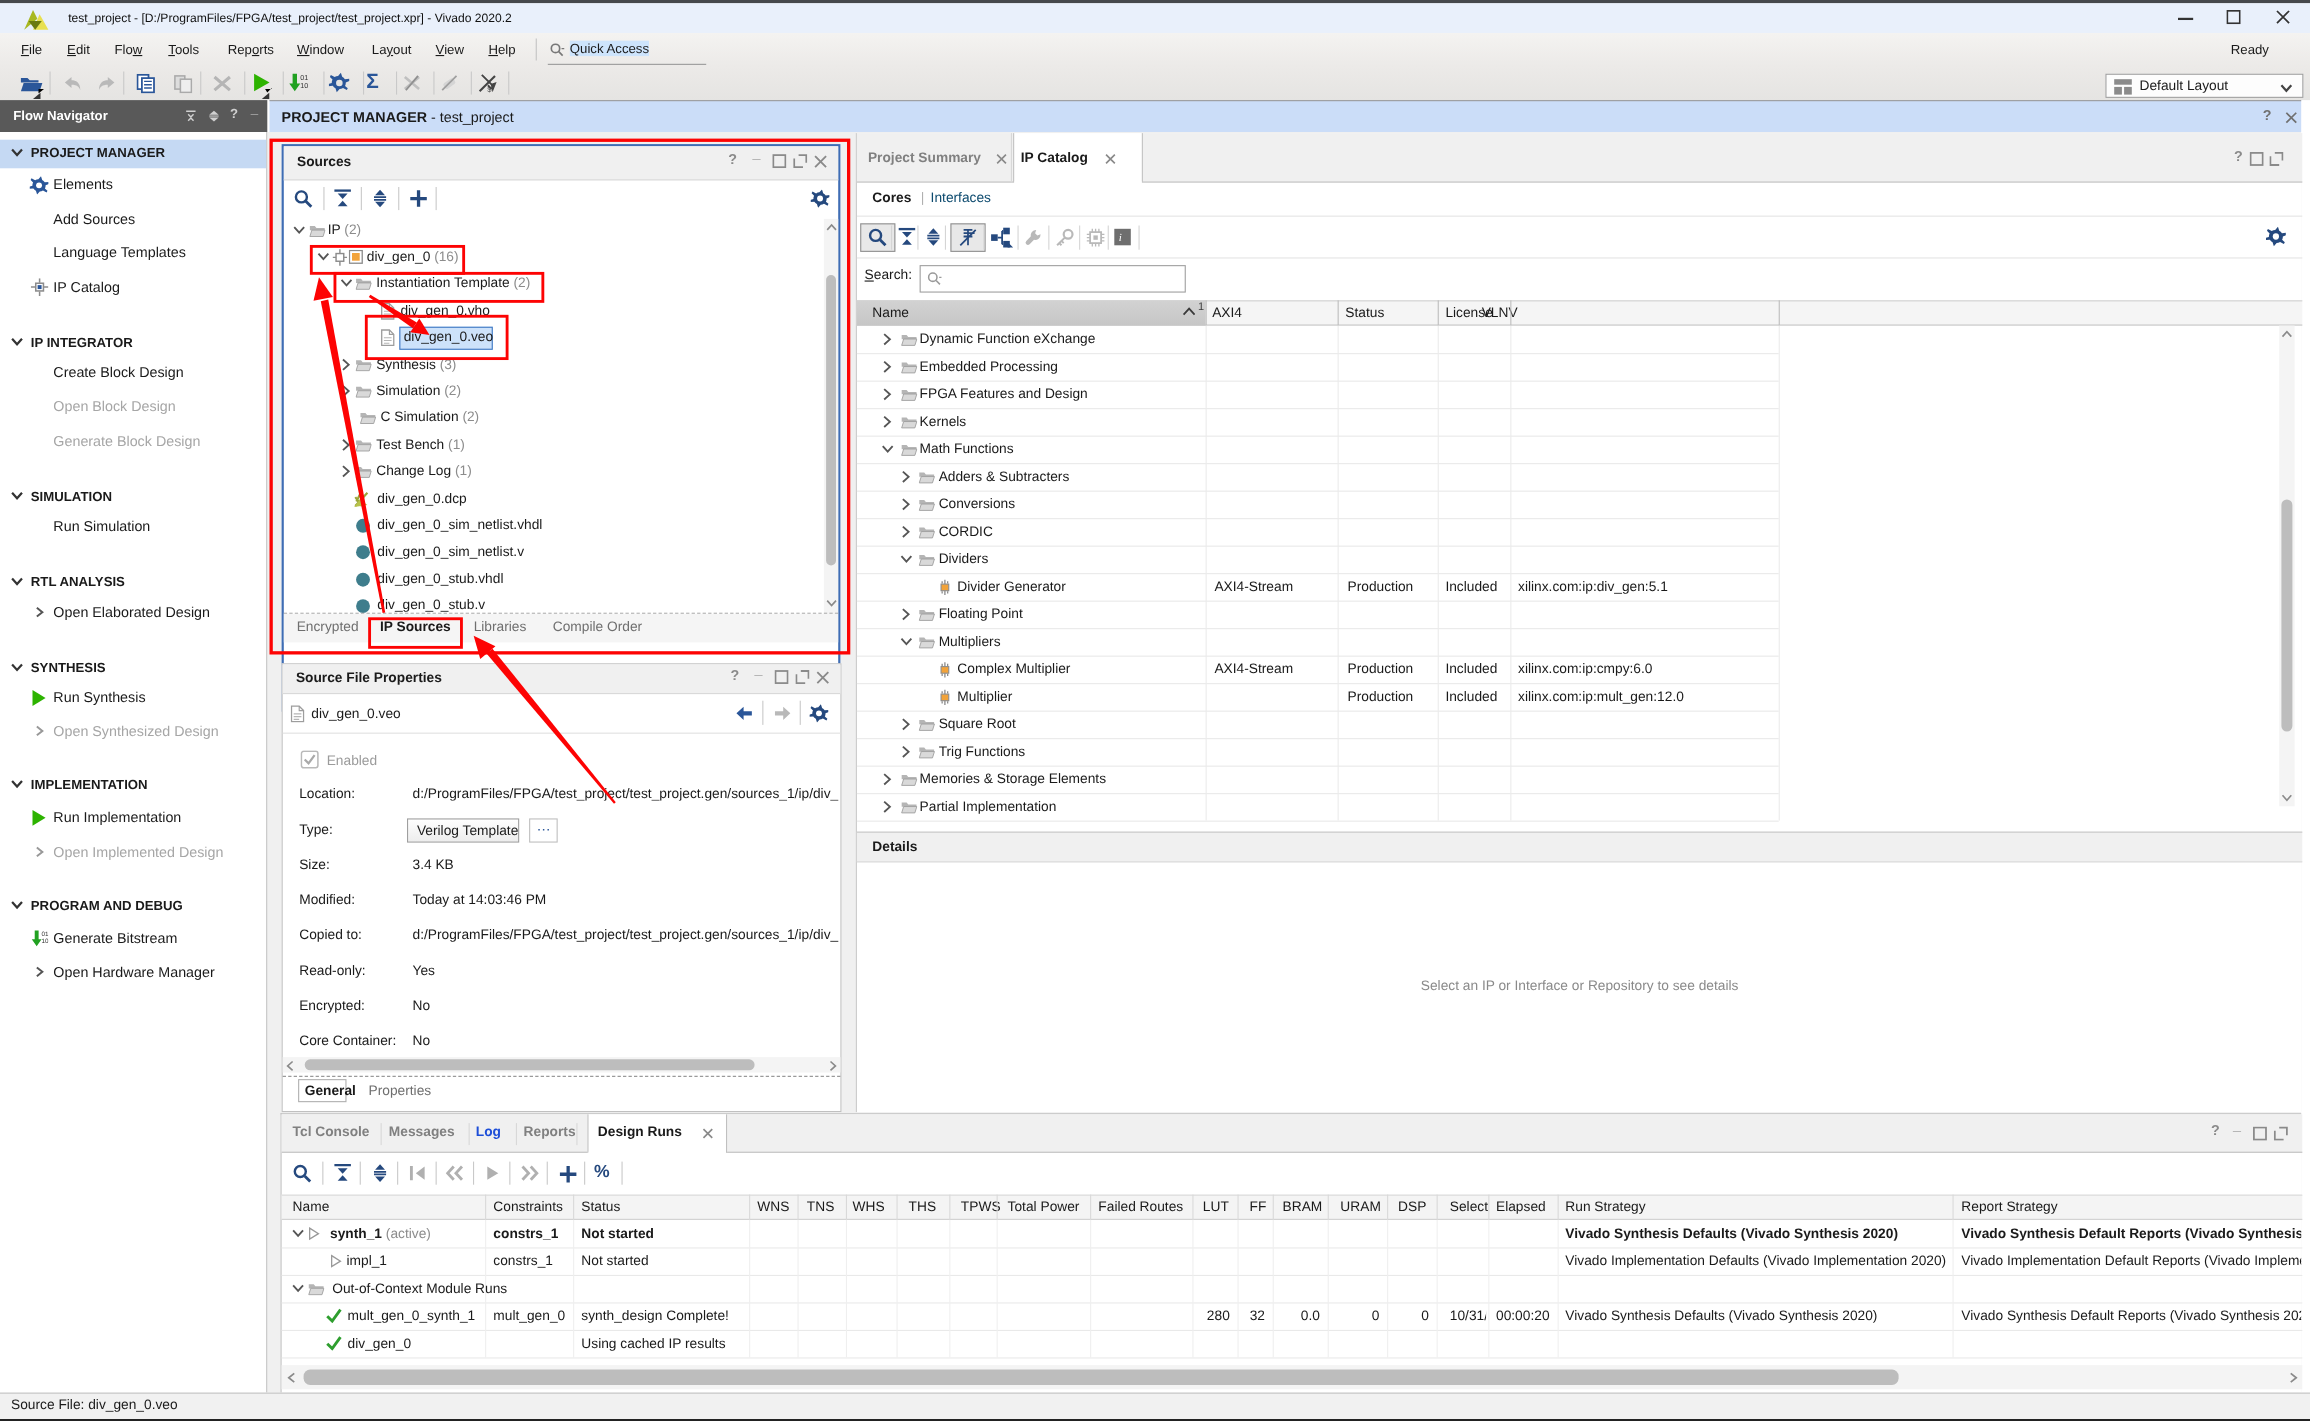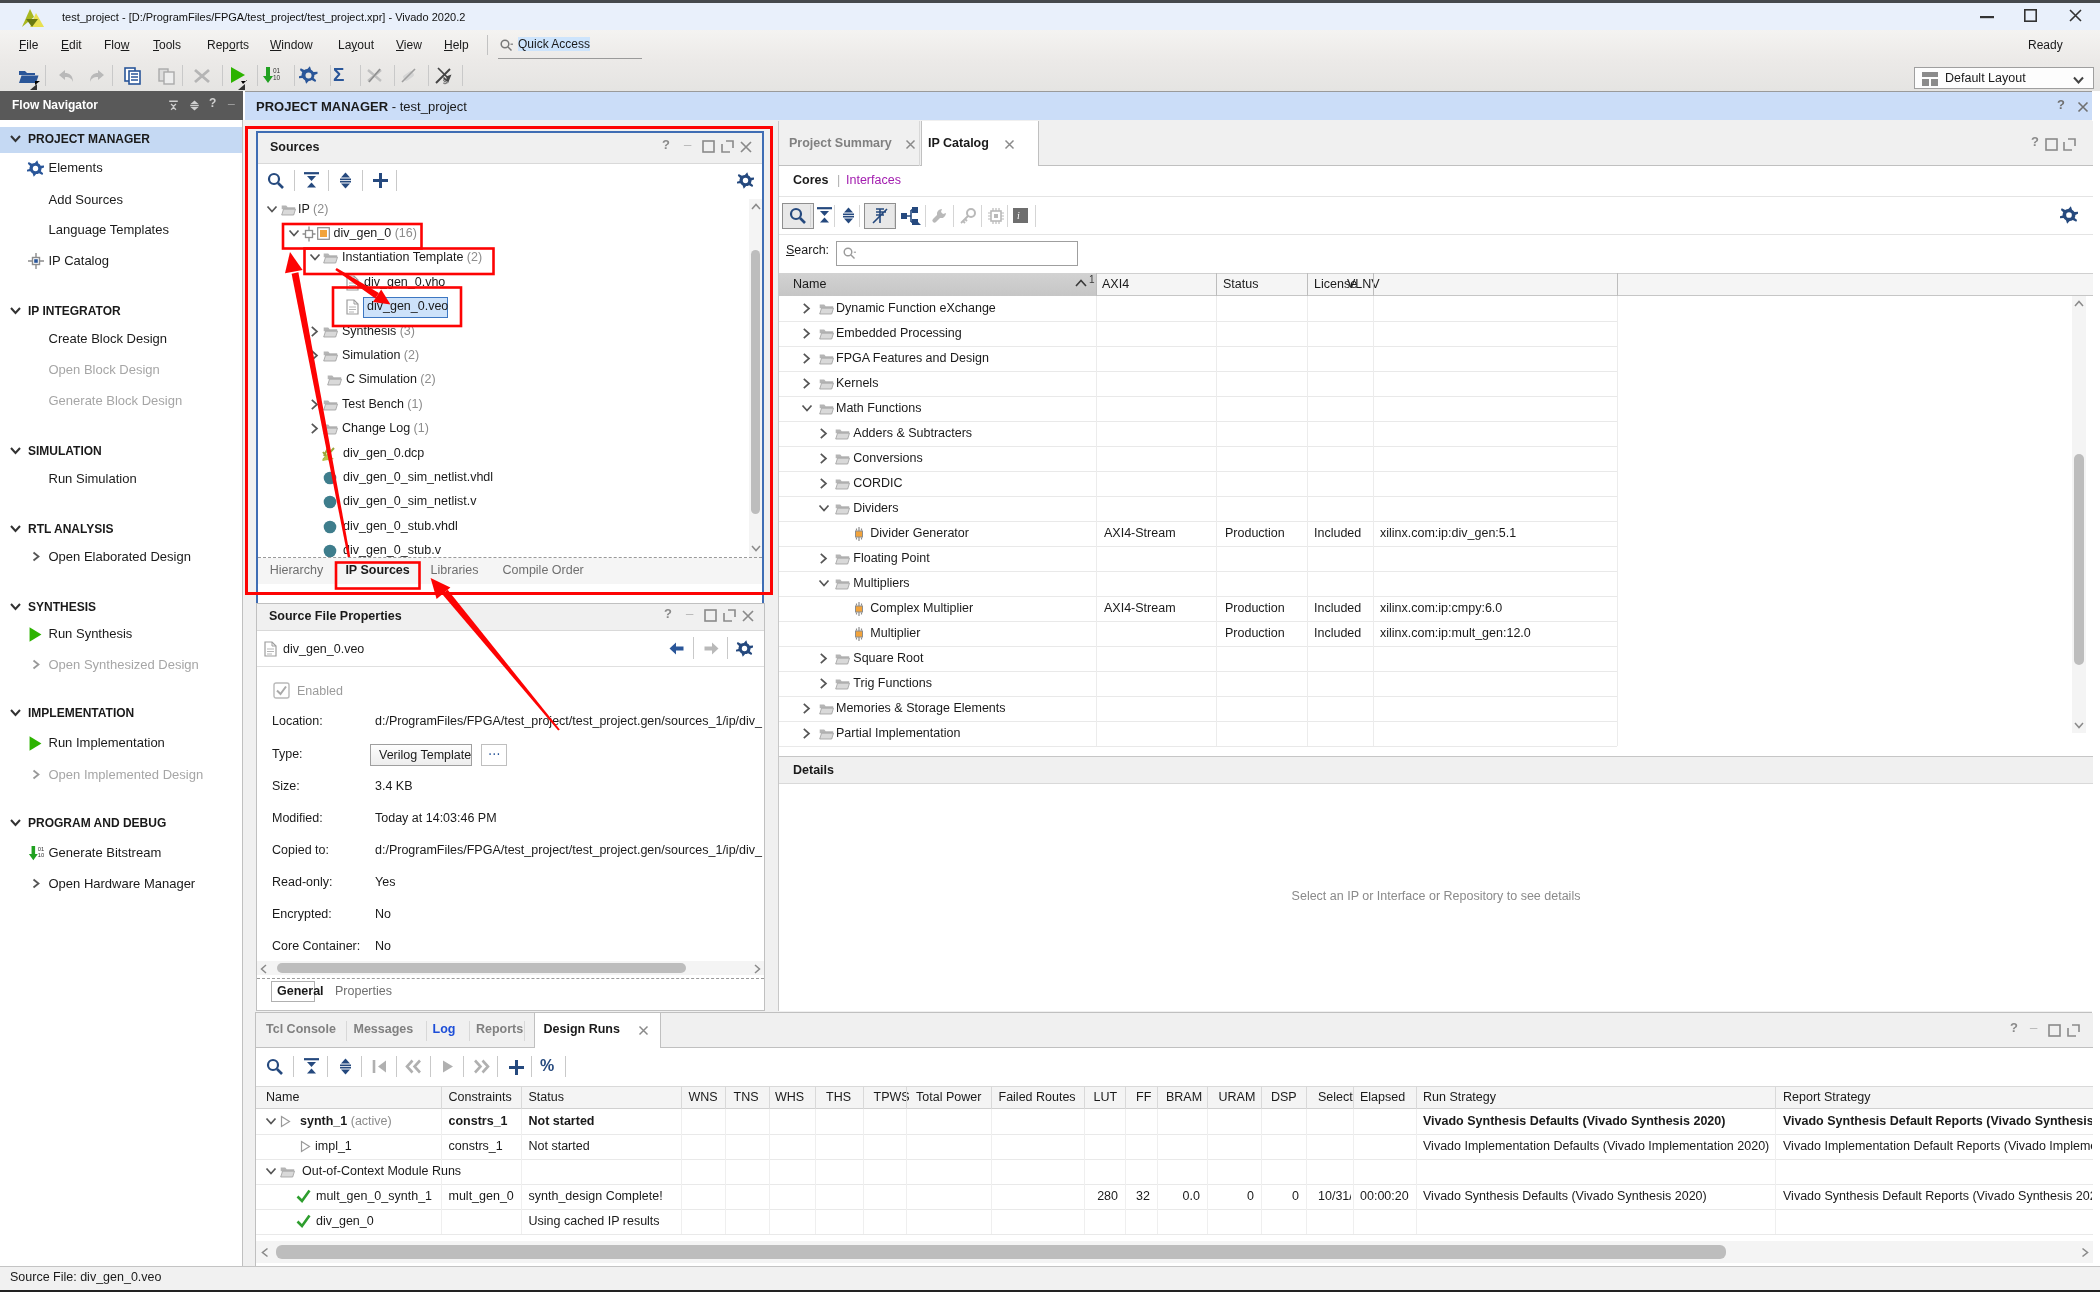--- a/index.html
+++ b/index.html
@@ -319,21 +319,21 @@
   <div class="sbtrack" style="left:491px;top:66px;width:13px;height:359px"></div>
   <svg class="abs" style="left:493px;top:70px" width="10" height="7" viewBox="0 0 10 7">
         <path d="M1 6 L5 1.5 L9 6" fill="none" stroke="#8a8a8a" stroke-width="1.5"></path>
       </svg>
   <svg class="abs" style="left:493px;top:412px" width="10" height="7" viewBox="0 0 10 7">
         <path d="M1 1 L5 5.5 L9 1" fill="none" stroke="#8a8a8a" stroke-width="1.5"></path>
       </svg>
   <div class="sbthumb" style="left:493px;top:117px;width:9px;height:264px"></div>
   <div class="abs" style="left:0;top:424px;width:504px;height:0;border-top:1px dashed #9a9a9a"></div>
   <div class="abs" style="left:0;top:425px;width:504px;height:26px;background:#f5f5f5"></div>
-  <span class="abs" style="left:11.7px;top:430px;color:#6f6f6f">Hierarchy</span>
+  <span class="abs" style="left:11.7px;top:430px;color:#6f6f6f">Encrypted</span>
   <span class="abs" style="left:87.4px;top:430px;font-weight:bold">IP Sources</span>
   <span class="abs" style="left:172.6px;top:430px;color:#6f6f6f">Libraries</span>
   <span class="abs" style="left:244.5px;top:430px;color:#6f6f6f">Compile Order</span>
   </div>
   <div id="sfp" class="abs" style="left:256px;top:603px;width:509px;height:408px;border:1px solid #c0c0c0;background:#fff">
   <div class="abs" style="left:0;top:0;width:507px;height:27px;background:#f0f0f0;border-bottom:1px solid #d9d9d9">
         <b class="abs" style="left:12px;top:5px">Source File Properties</b>
         <span class="abs" style="left:407px;top:2px;color:#8a8a8a;font-size:13px;font-weight:bold">?</span>
         <span class="abs" style="left:429px;top:-3px;color:#8a8a8a;font-size:13px;font-weight:bold">_</span>
         <svg class="abs" style="left:447px;top:5px" width="13" height="13" viewBox="0 0 13 13">
@@ -419,21 +419,21 @@
       </svg>
   <span class="abs" style="left:1252px;top:13px;color:#8a8a8a;font-size:13px;font-weight:bold">?</span>
   <svg class="abs" style="left:1266px;top:17px" width="13" height="13" viewBox="0 0 13 13">
         <rect x="1" y="1" width="11" height="11" fill="none" stroke="#8a8a8a" stroke-width="1.6"></rect>
       </svg>
   <svg class="abs" style="left:1284px;top:17px" width="13" height="13" viewBox="0 0 13 13">
         <path d="M1 4 v8 h8 M5 1 h7 v7" fill="none" stroke="#8a8a8a" stroke-width="1.6"></path>
       </svg>
   <span class="abs" style="left:14px;top:52px;font-weight:bold">Cores</span>
   <span class="abs" style="left:58px;top:52px;color:#b0b0b0">|</span>
-  <span class="abs" style="left:67px;top:52px;color:#a21caf">Interfaces</span>
+  <span class="abs" style="left:67px;top:52px;color:#0c4a6e">Interfaces</span>
   <div class="abs" style="left:0;top:75px;width:1314px;height:1px;background:#e4e4e4"></div>
   <div class="abs" style="left:3px;top:82px;width:32px;height:26px;background:#e8e8e8;border:1px solid #8f8f8f"></div>
   <svg class="abs" style="left:10px;top:86px" width="18" height="18" viewBox="0 0 18 18">
         <circle cx="7" cy="7" r="5" fill="none" stroke="#25497e" stroke-width="2.2"></circle>
         <path d="M11 11 L16 16" stroke="#25497e" stroke-width="2.6"></path>
       </svg>
   <svg class="abs" style="left:37px;top:86px" width="17" height="17" viewBox="0 0 17 17">
         <path d="M1 1.2 h15" stroke="#25497e" stroke-width="2.2"></path>
         <path d="M8.5 9 L4 4 h9 Z" fill="#25497e"></path>
         <path d="M8.5 10.5 L4 15.5 h9 Z" fill="#25497e"></path>

